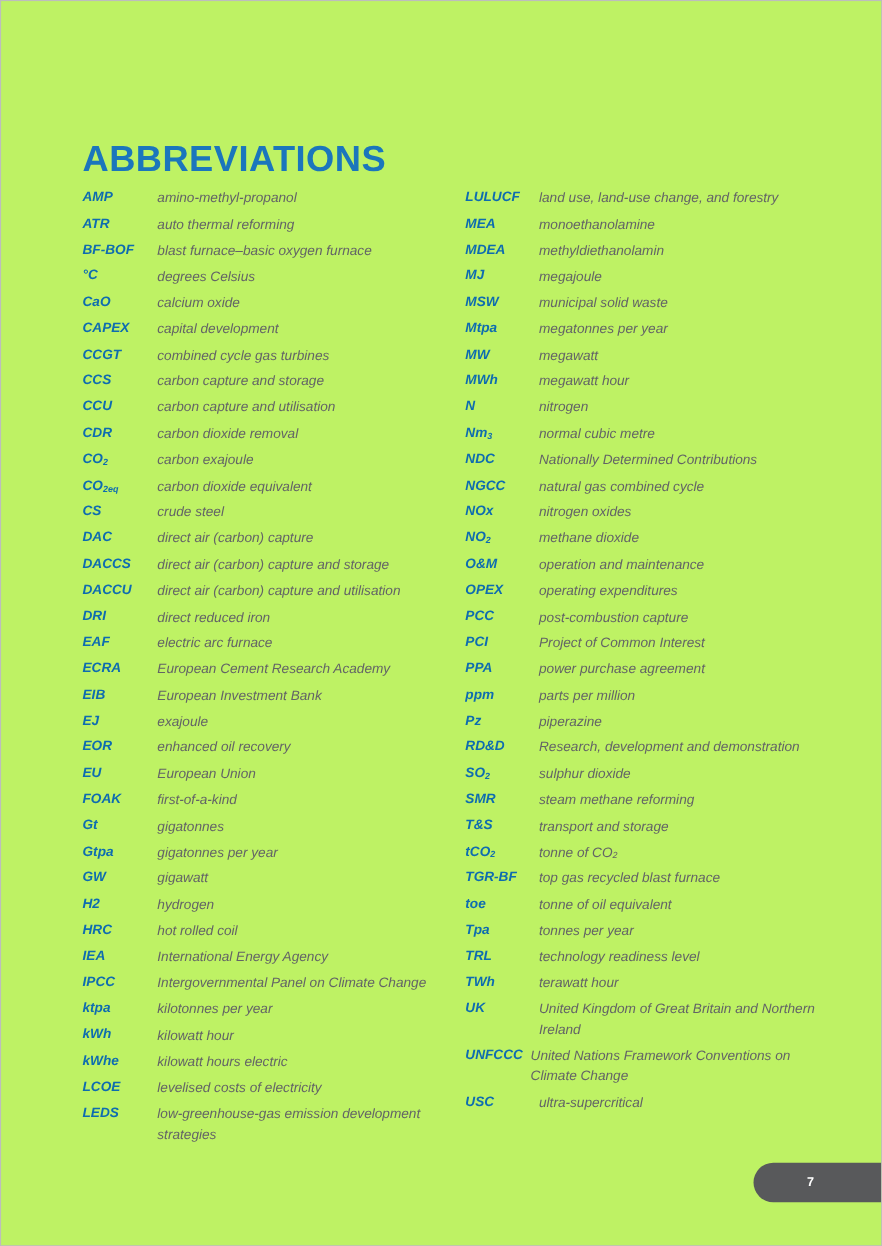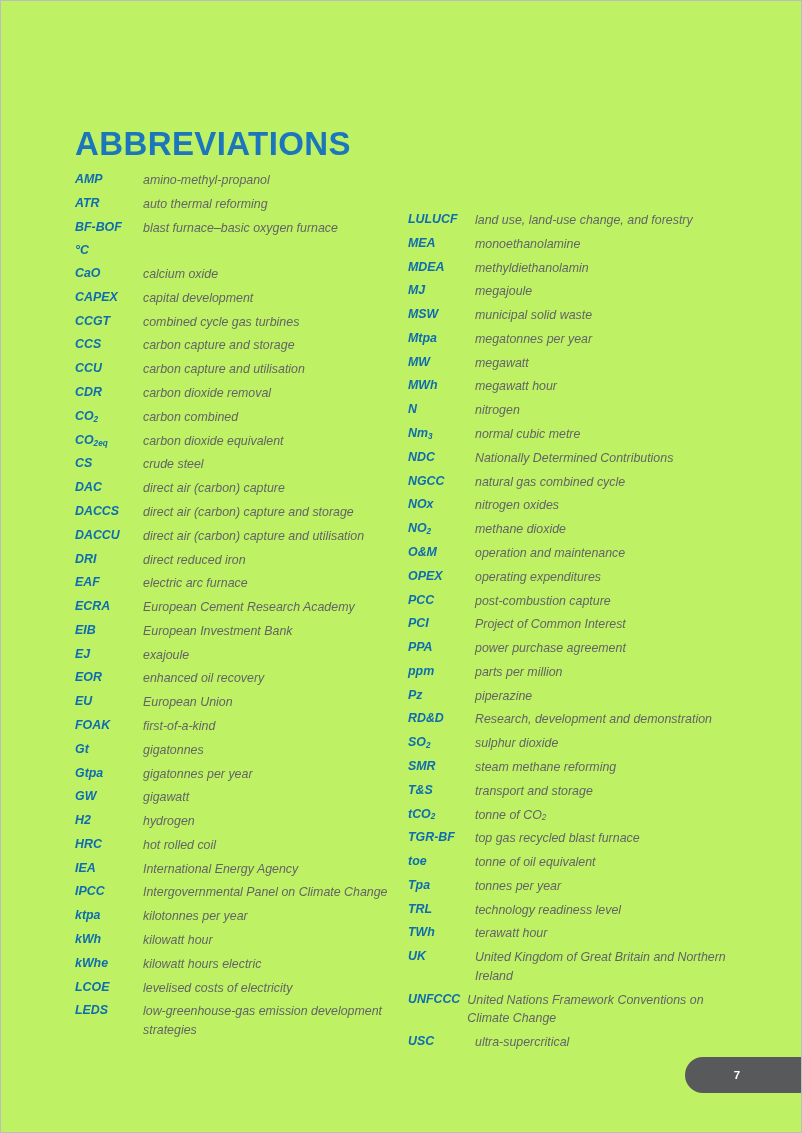--- a/index.html
+++ b/index.html
@@ -39,23 +39,22 @@
   .col {
     position: absolute;
     top: 0;
     font-style: italic;
   }
   .col-left {
     left: 74px;
     width: 320px;
   }
   .col-right {
-    left: 407px;
+    left: 422px;
     width: 330px;
-    margin-top: 40px;
   }
   .entry {
     display: flex;
     align-items: flex-start;
     margin-bottom: 5.2px;
   }
   .term {
     color: #0e6cb0;
     font-weight: bold;
     font-size: 12.4px;
@@ -124,20 +123,21 @@
         <div class="entry">
           <div class="term">ATR</div>
           <div class="def">auto thermal reforming</div>
         </div>
         <div class="entry">
           <div class="term">BF-BOF</div>
           <div class="def">blast furnace–basic oxygen furnace</div>
         </div>
         <div class="entry">
           <div class="term">°C</div>
+          <div class="def">degrees Celsius</div>
         </div>
         <div class="entry">
           <div class="term">CaO</div>
           <div class="def">calcium oxide</div>
         </div>
         <div class="entry">
           <div class="term">CAPEX</div>
           <div class="def">capital development</div>
         </div>
         <div class="entry">
@@ -151,21 +151,21 @@
         <div class="entry">
           <div class="term">CCU</div>
           <div class="def">carbon capture and utilisation</div>
         </div>
         <div class="entry">
           <div class="term">CDR</div>
           <div class="def">carbon dioxide removal</div>
         </div>
         <div class="entry">
           <div class="term">CO<sub>2</sub></div>
-          <div class="def">carbon combined</div>
+          <div class="def">carbon exajoule</div>
         </div>
         <div class="entry">
           <div class="term">CO<sub>2eq</sub></div>
           <div class="def">carbon dioxide equivalent</div>
         </div>
         <div class="entry">
           <div class="term">CS</div>
           <div class="def">crude steel</div>
         </div>
         <div class="entry">

